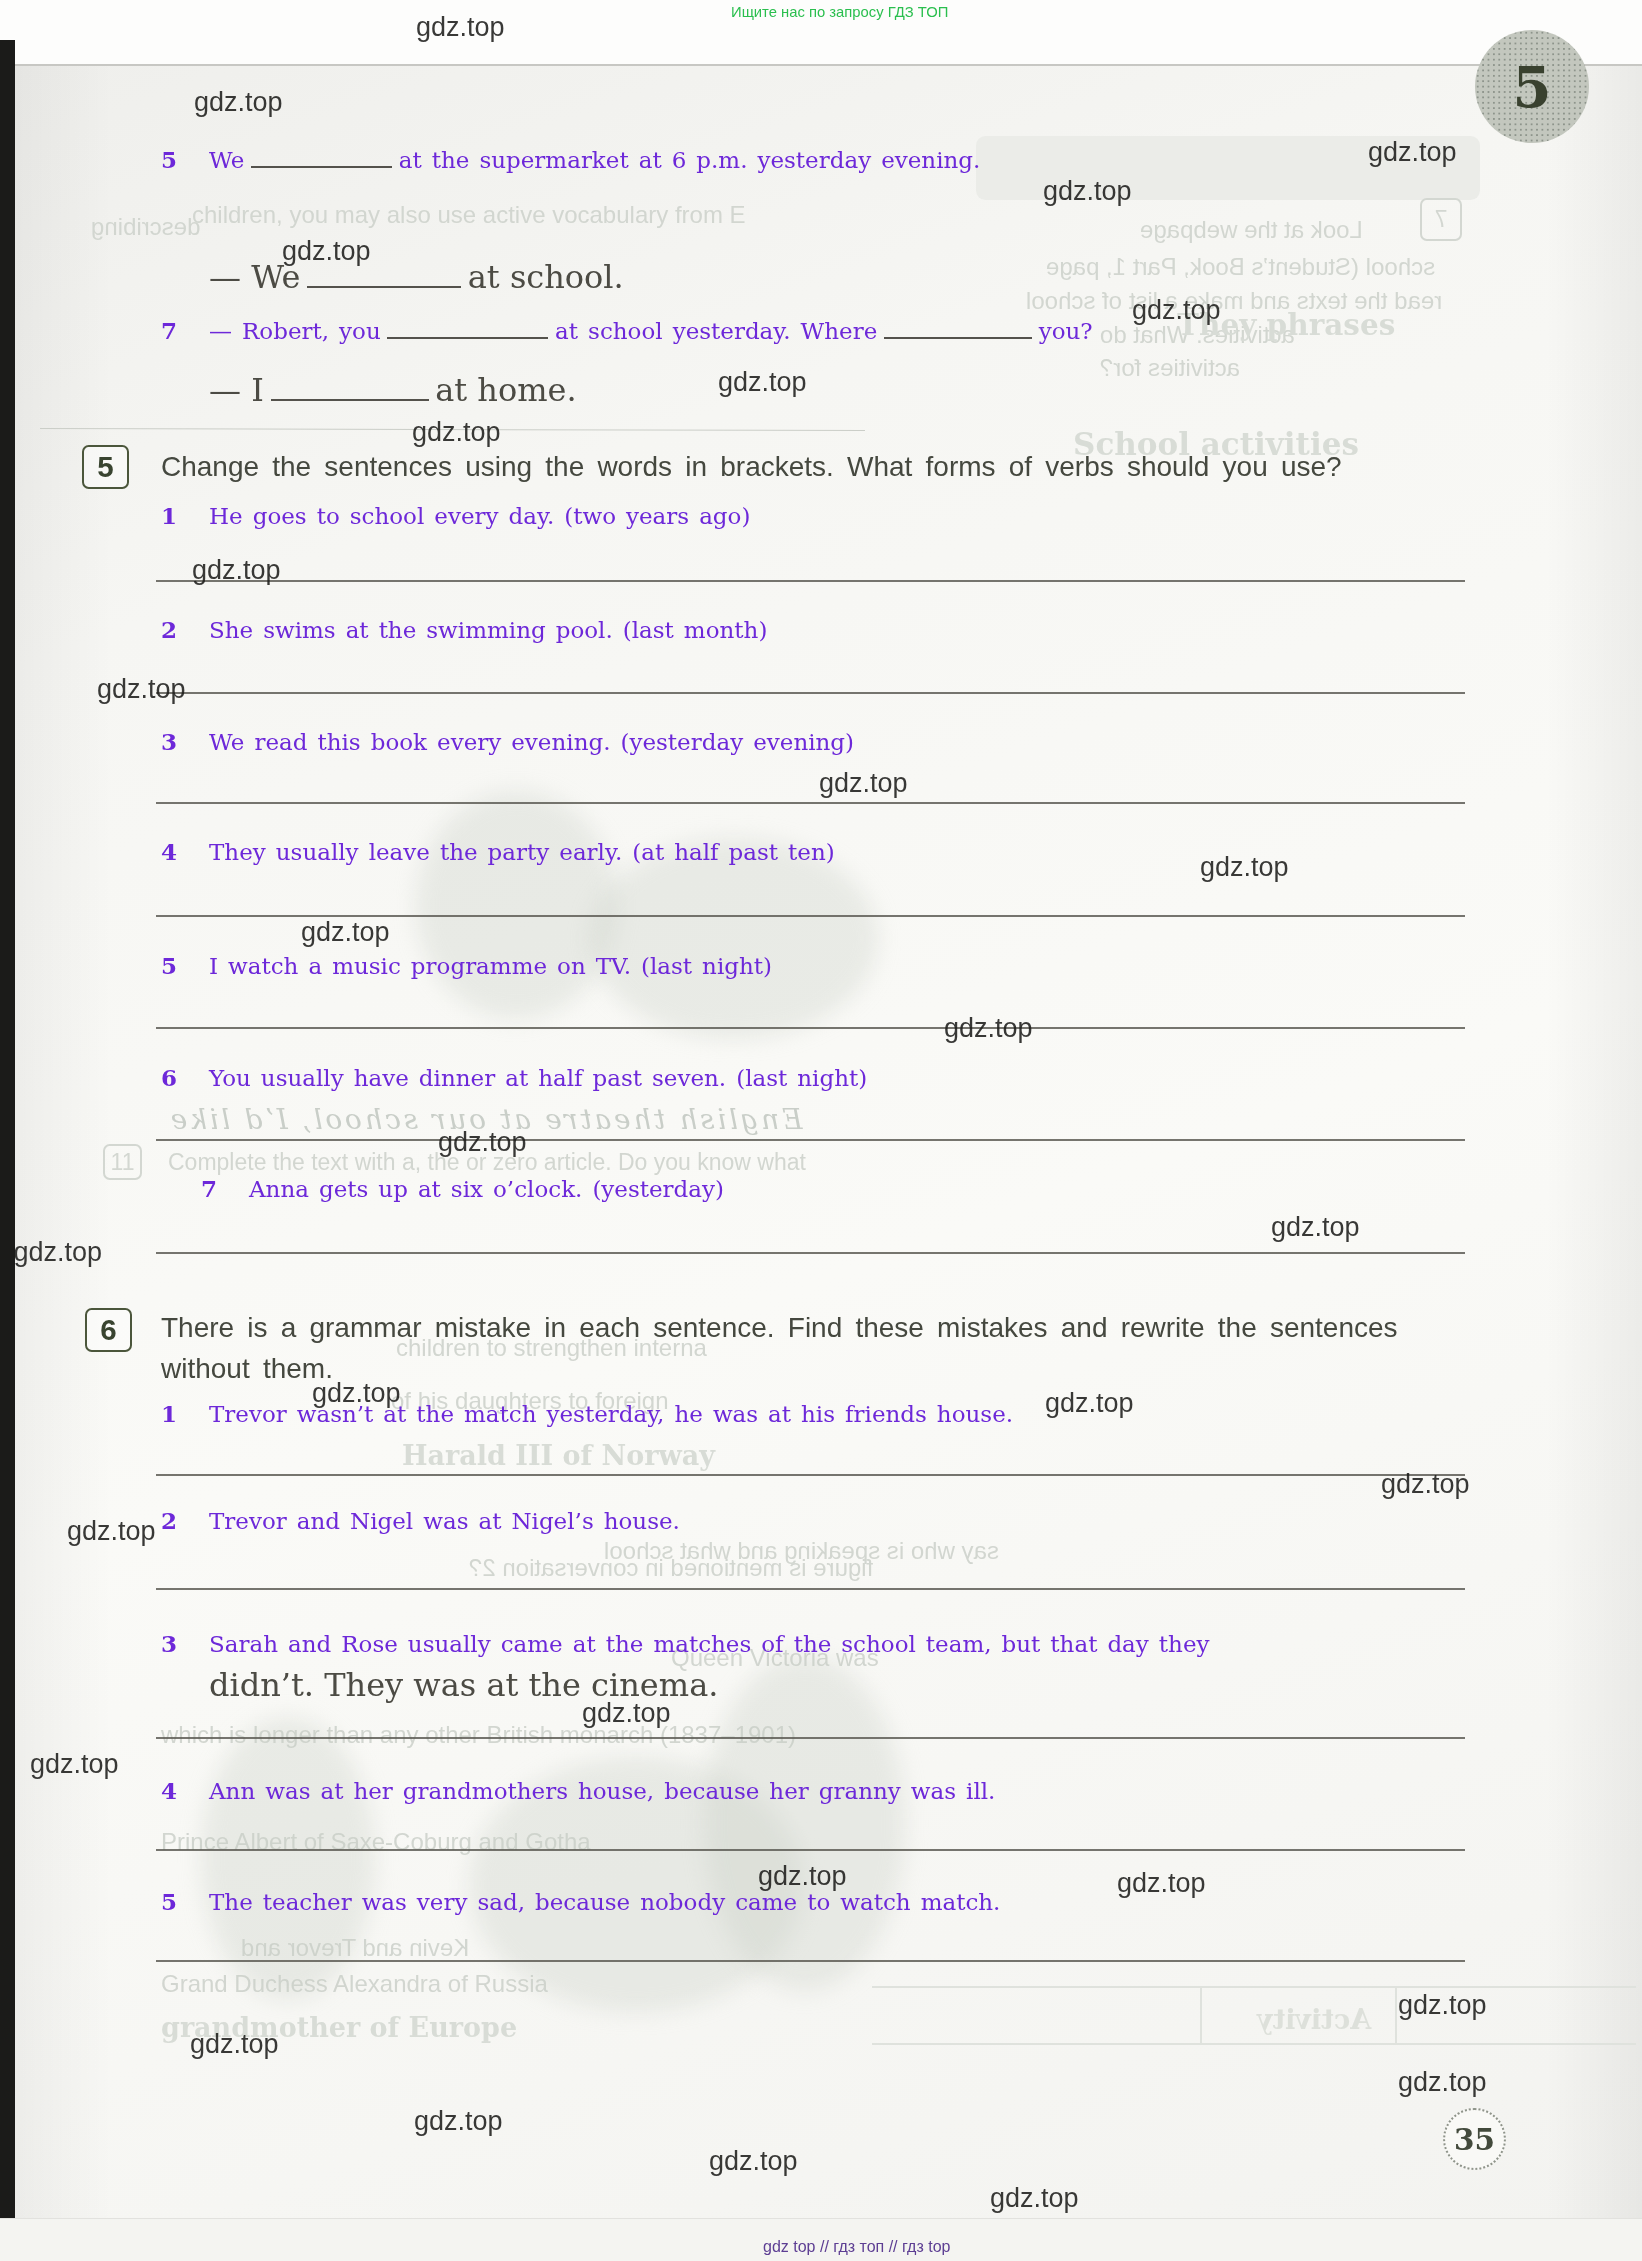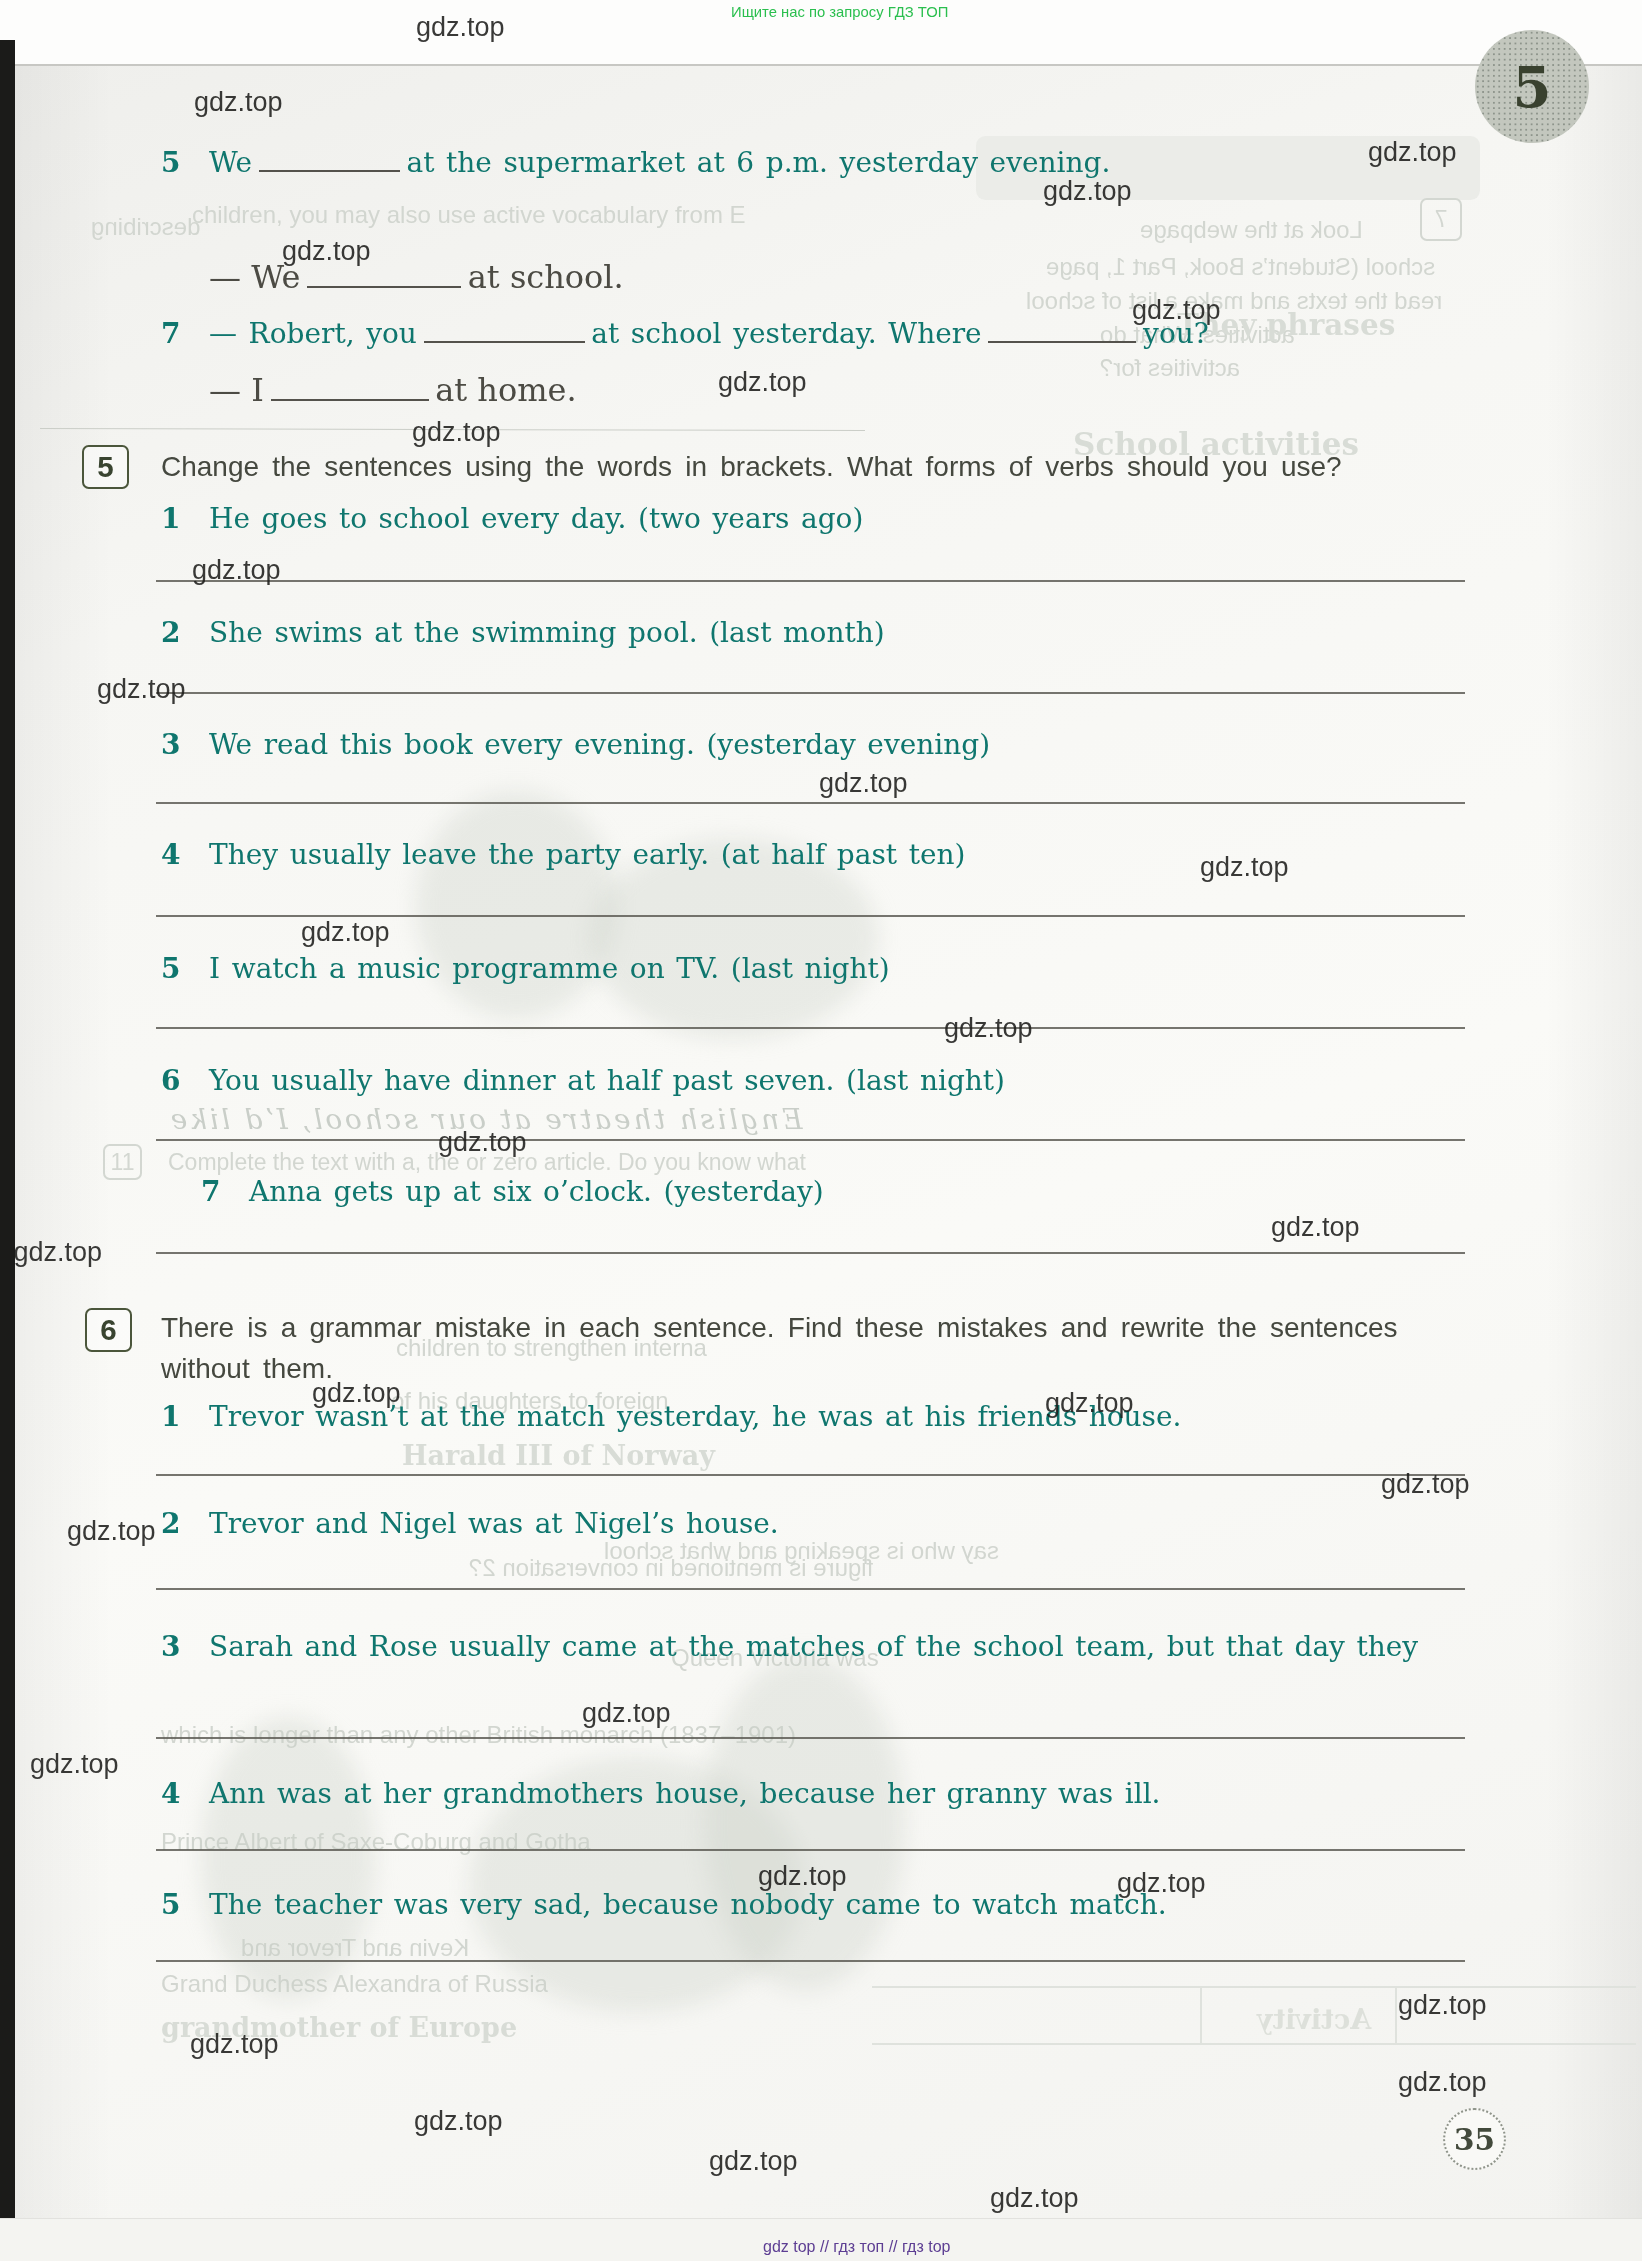--- a/index.html
+++ b/index.html
@@ -20,21 +20,21 @@
   .wm{position:absolute;font-size:27px;color:#1e1e1c;opacity:.88;white-space:nowrap;}
   
   .unit-circle{position:absolute;left:1475px;top:30px;width:114px;height:113px;border-radius:50%;
     background-color:#c3c7be;background-image:radial-gradient(circle,#8d948b 1.1px,rgba(0,0,0,0) 1.2px);
     background-size:5.4px 5.4px;display:flex;align-items:center;justify-content:center;
     font-family:"DejaVu Serif",serif;font-weight:700;font-size:56px;color:#39412f;}
   .page-circle{position:absolute;left:1443px;top:2108px;width:59px;height:58px;border:2.7px dotted #8f948a;
     border-radius:50%;display:flex;align-items:center;justify-content:center;background:#f9f9f6;
     font-family:"DejaVu Serif",serif;font-weight:700;font-size:29.5px;color:#434a3c;}
   
-  .item{position:absolute;font-family:"DejaVu Serif",serif;font-size:28px;color:#0f766e;
+  .item{position:absolute;font-family:"DejaVu Serif",serif;font-size:23px;color:#6d28d9;
         white-space:nowrap;word-spacing:2.7px;}
   .item .n{display:inline-block;width:48px;font-weight:700;}
   .cont{position:absolute;left:209px;font-family:"DejaVu Serif",serif;font-size:32px;color:#4c4b44;white-space:nowrap;}
   .blank{display:inline-block;height:4px;border-bottom:2px solid #54524c;margin:0 6.7px;}
   .ansline{position:absolute;left:156px;width:1309px;height:2px;background:#5e5d56;opacity:.85;}
   .exbox{position:absolute;width:43px;height:40px;border:2.7px solid #4b563b;border-radius:6.7px;
         display:flex;align-items:center;justify-content:center;font-weight:700;font-size:29.5px;
         color:#394430;background:rgba(255,255,255,.4);}
   .extitle{position:absolute;font-size:28px;color:#45483f;word-spacing:5.4px;white-space:nowrap;}
   
@@ -164,20 +164,23 @@
   </div>
   <div class="ansline" style="top:1474px;"></div>
 
   <div class="item" style="left:161px;top:1507px;">
     <span class="n">2</span><span>Trevor and Nigel was at Nigel’s house.</span>
   </div>
   <div class="ansline" style="top:1588px;"></div>
 
   <div class="item" style="left:161px;top:1630px;">
     <span class="n">3</span><span>Sarah and Rose usually came at the matches of the school team, but that day they</span>
+  </div>
+  <div class="cont" style="top:1666px;">
+    <span>didn’t. They was at the cinema.</span>
   </div>
   <div class="ansline" style="top:1737px;"></div>
 
   <div class="item" style="left:161px;top:1777px;">
     <span class="n">4</span><span>Ann was at her grandmothers house, because her granny was ill.</span>
   </div>
   <div class="ansline" style="top:1849px;"></div>
 
   <div class="item" style="left:161px;top:1888px;">
     <span class="n">5</span><span>The teacher was very sad, because nobody came to watch match.</span>

